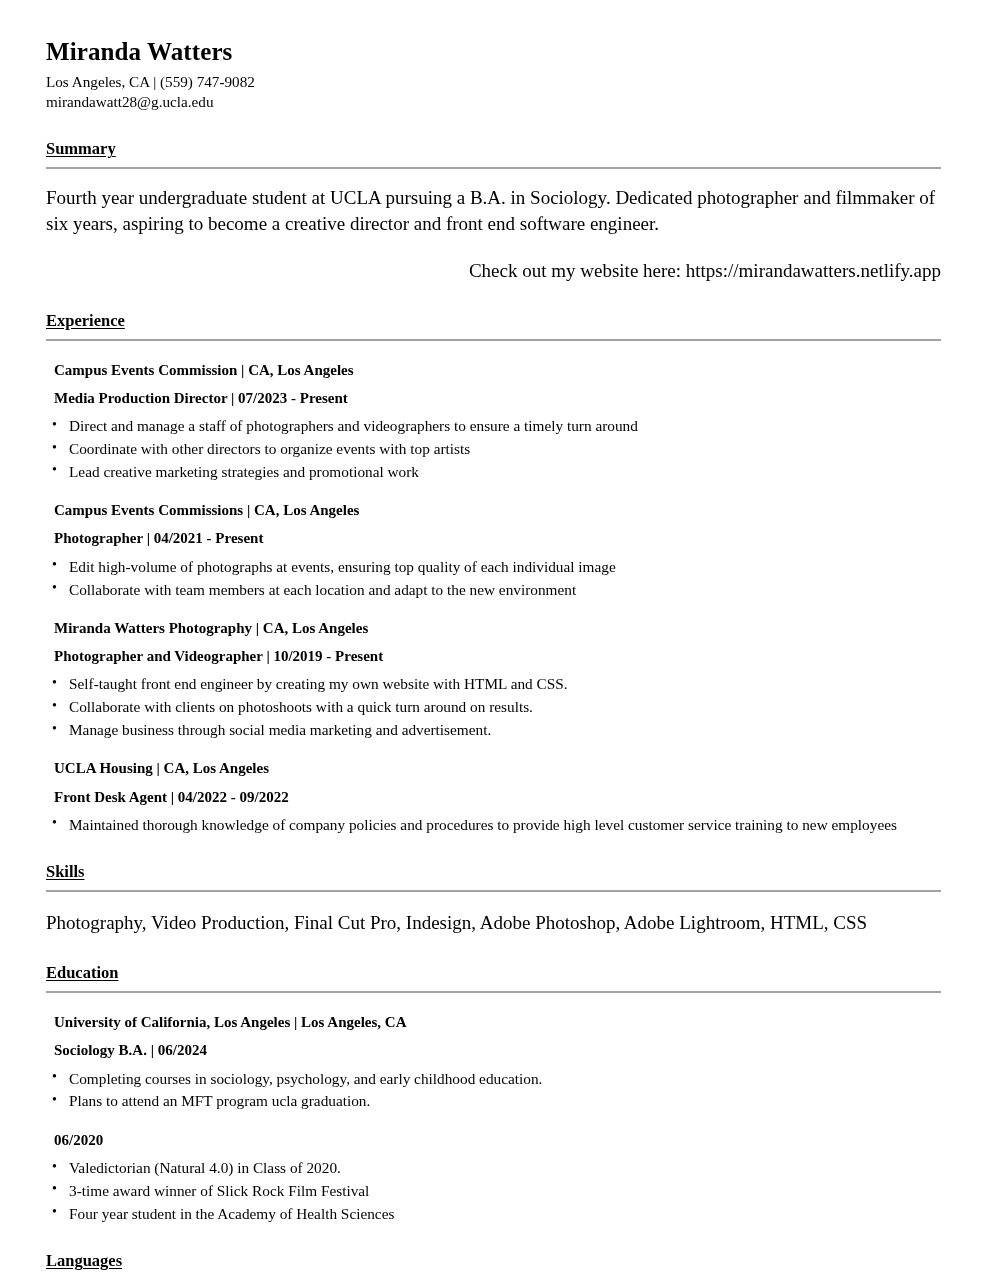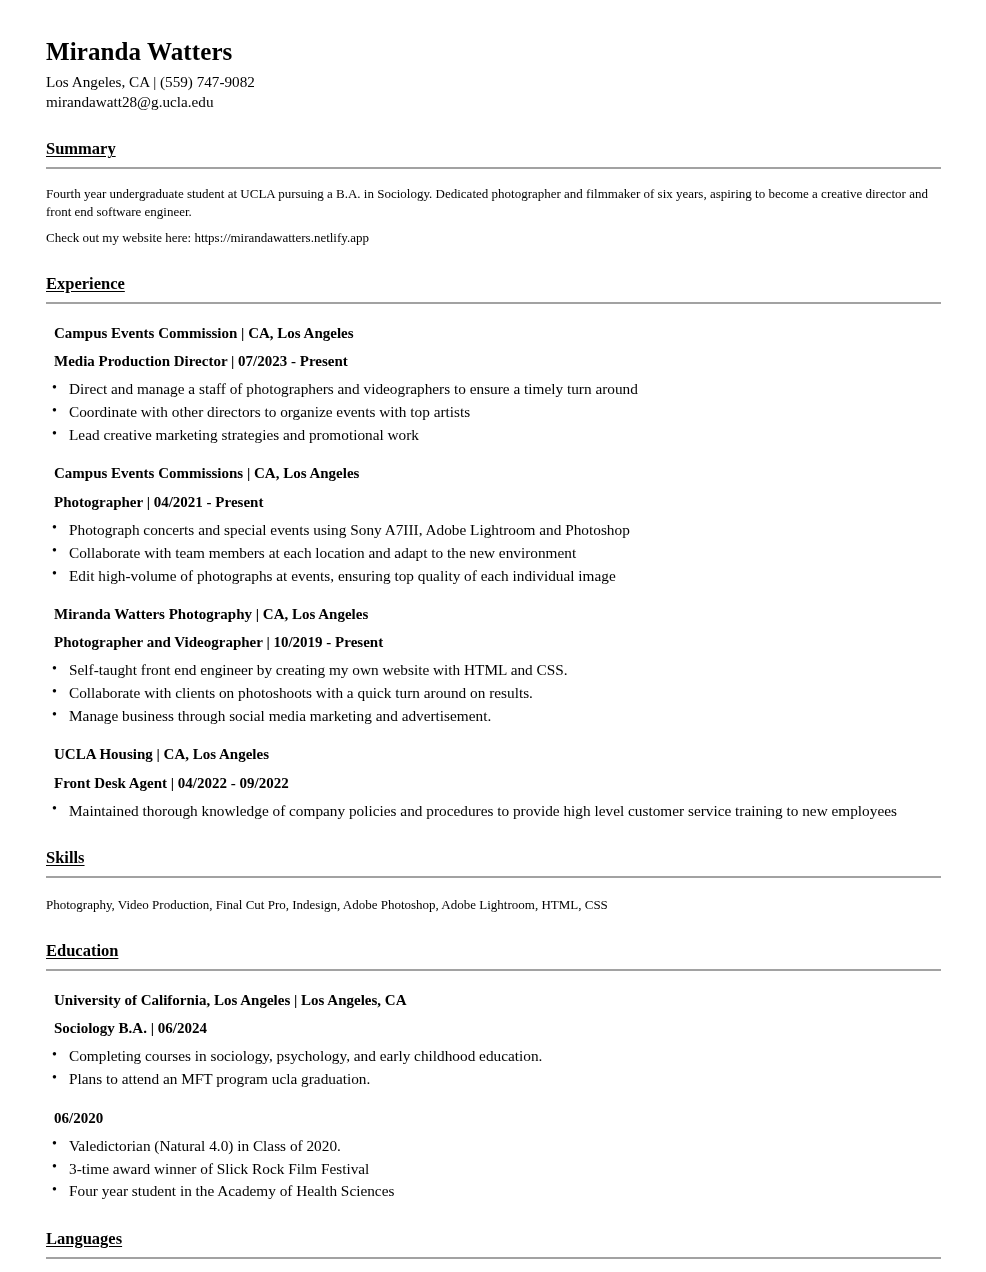--- a/index.html
+++ b/index.html
@@ -55,29 +55,30 @@
   }
   .rule {
     height: 0;
     border-top: 2.2px solid #a2a2a2;
     margin: 8px 0 0 0;
     width: 895px;
   }
 
   
   .body-text {
-    font-size: 13px;
+    font-size: 19px;
     line-height: 1.38;
     margin: 0;
   }
   .summary-para {
     margin-top: 16px;
   }
   .summary-link {
-    margin-top: 8px;
+    margin-top: 20px;
+    text-align: right;
   }
   .inline-text {
     margin-top: 18px;
   }
 
   
   .entry {
     margin-top: 18px;
   }
   .entry.first {
@@ -149,23 +150,22 @@
         <li>Direct and manage a staff of photographers and videographers to ensure a timely turn around</li>
         <li>Coordinate with other directors to organize events with top artists</li>
         <li>Lead creative marketing strategies and promotional work</li>
       </ul>
     </div>
 
     <div class="entry">
       <p class="entry-org">Campus Events Commissions | CA, Los Angeles</p>
       <p class="entry-role">Photographer | 04/2021 - Present</p>
       <ul class="bullets">
-        <li>Photograph concerts and special events using Sony A7III, Adobe Lightroom and Photoshop</li>
+        <li>Edit high-volume of photographs at events, ensuring top quality of each individual image</li>
         <li>Collaborate with team members at each location and adapt to the new environment</li>
-        <li>Edit high-volume of photographs at events, ensuring top quality of each individual image</li>
       </ul>
     </div>
 
     <div class="entry">
       <p class="entry-org">Miranda Watters Photography | CA, Los Angeles</p>
       <p class="entry-role">Photographer and Videographer | 10/2019 - Present</p>
       <ul class="bullets">
         <li>Self-taught front end engineer by creating my own website with HTML and CSS.</li>
         <li>Collaborate with clients on photoshoots with a quick turn around on results.</li>
         <li>Manage business through social media marketing and advertisement.</li>

